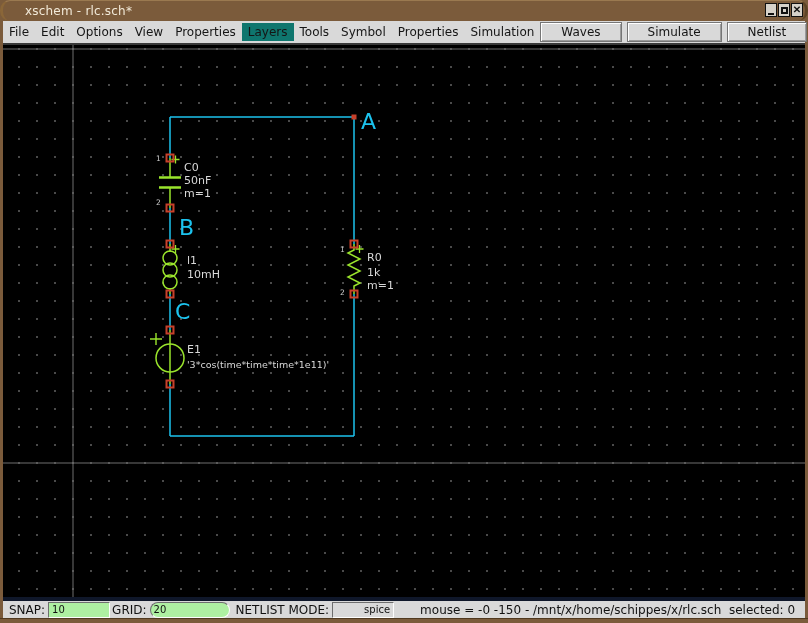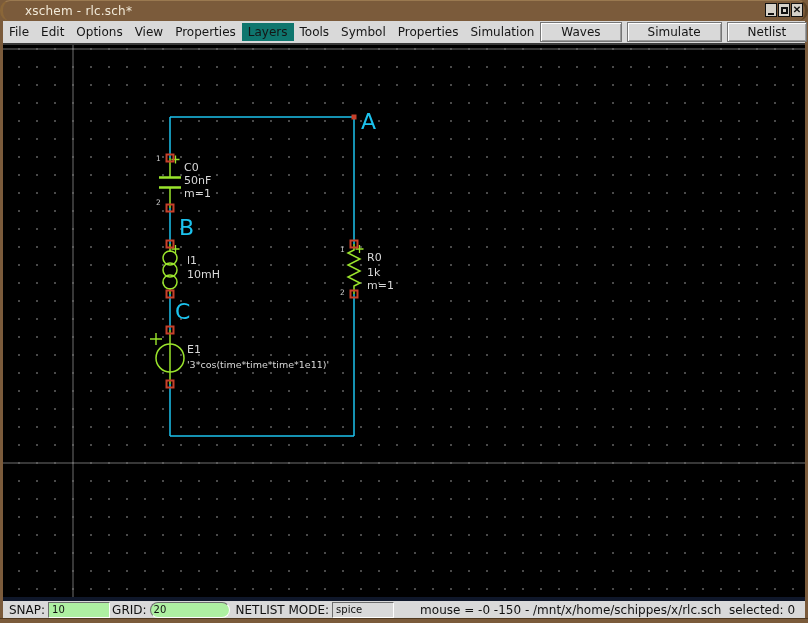--- a/index.html
+++ b/index.html
@@ -72,21 +72,21 @@
     display:flex; align-items:center;
     font-size:12px; color:#111;
   }
   .sb-label { margin-left:6px; white-space:nowrap; }
   .entry {
     height:16px; font-size:10px; padding:0 3px; margin-left:3px;
     border:1px solid; border-color:#6e6e6e #fdfdfd #fdfdfd #6e6e6e;
     font-family:"DejaVu Sans", sans-serif; color:#111; width:62px;
   }
   .entry.green { background:#aef0a2; }
-  .entry.plain { background:#d9d9d9; }
+  .entry.plain { background:#d9d9d9;text-align:right; }
   .sb-status { margin-left:26px; white-space:pre; }
   .bottom-border {
     position:absolute; left:0; right:0; top:618px; height:5px;
     background:#7b5b3b; border-top:1px solid #50391f;
   }
 </style>
 </head>
 <body>
 
 <div class="window">

